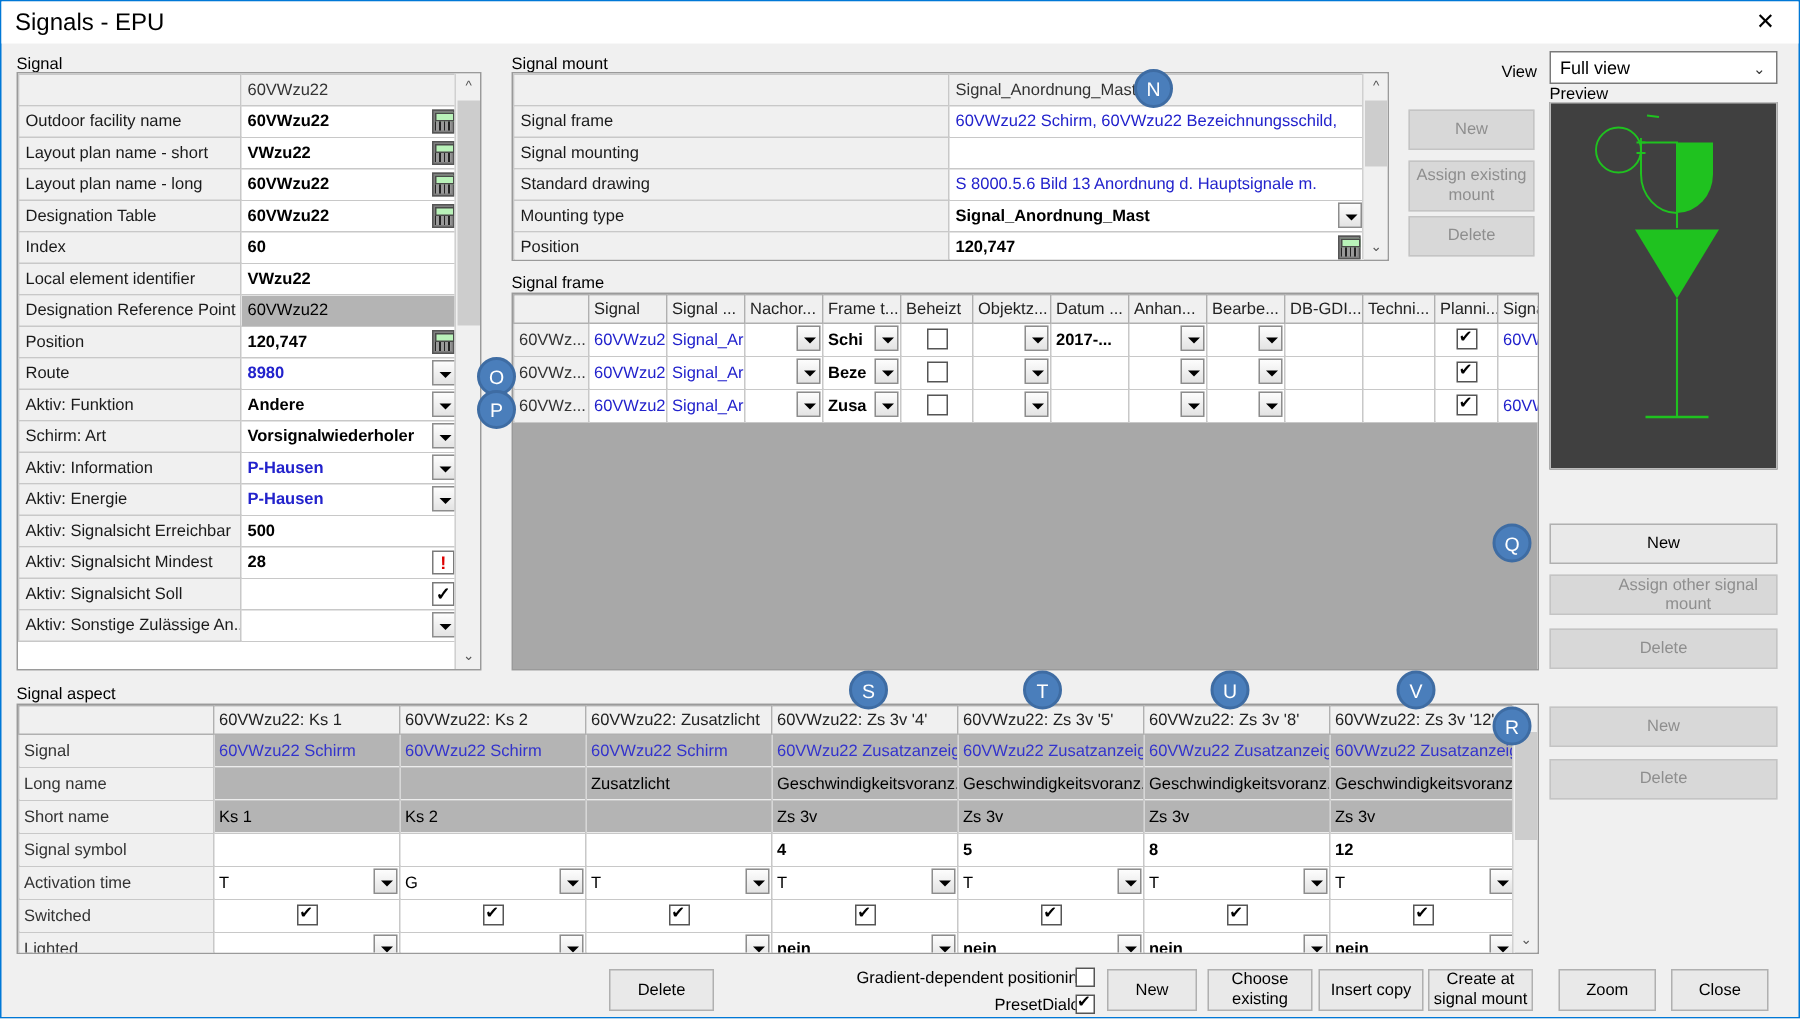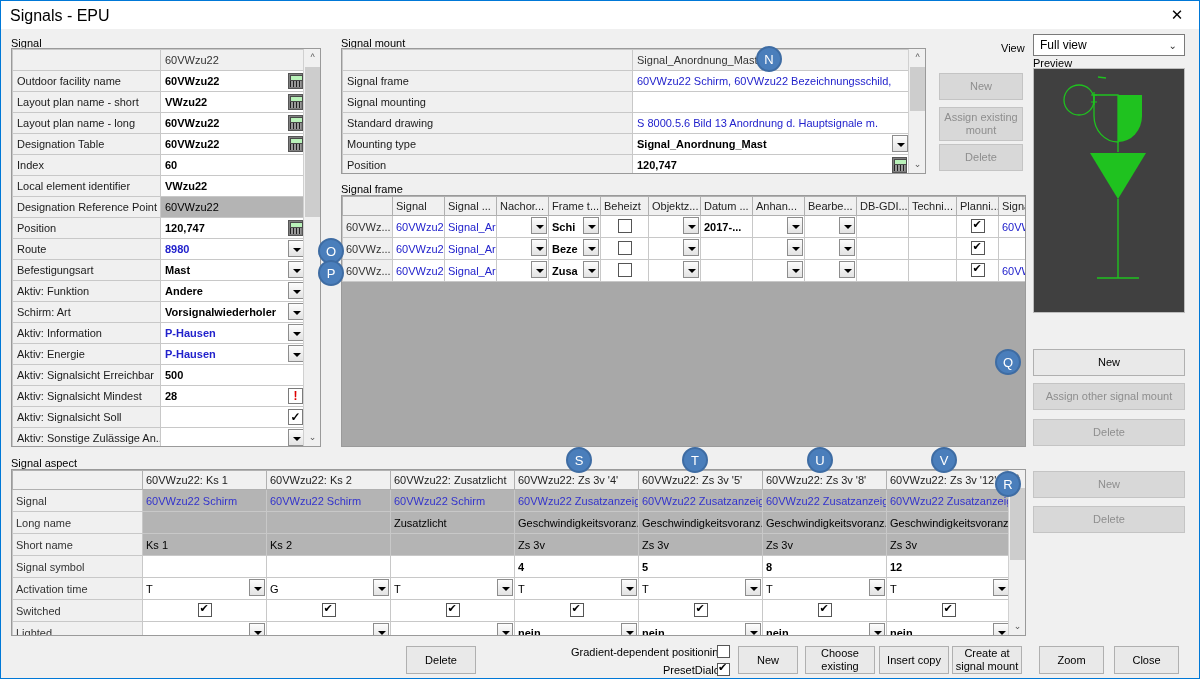--- a/index.html
+++ b/index.html
@@ -217,24 +217,20 @@
               <td class="lbl">Designation Reference Point</td>
               <td class="val gray"><span>60VWzu22</span></td>
             </tr>
             <tr>
               <td class="lbl">Position</td>
               <td class="val"><span>120,747</span><span class="calcicon"></span></td>
             </tr>
             <tr>
               <td class="lbl">Route</td>
               <td class="val bluebold"><span>8980</span><span class="ddbtn"></span></td>
-            </tr>
-            <tr>
-              <td class="lbl">Befestigungsart</td>
-              <td class="val"><span>Mast</span><span class="ddbtn"></span></td>
             </tr>
             <tr>
               <td class="lbl">Aktiv: Funktion</td>
               <td class="val"><span>Andere</span><span class="ddbtn"></span></td>
             </tr>
             <tr>
               <td class="lbl">Schirm: Art</td>
               <td class="val"><span>Vorsignalwiederholer</span><span class="ddbtn"></span></td>
             </tr>
             <tr>
@@ -411,21 +407,21 @@
               </td>
               <td class="b"><span>60VWzu2</span></td>
             </tr>
           </tbody>
         </table>
       </div>
     <div class="grayfill" id="frame-gray" style="left: 0px; top: 86px; width: 683px; height: 164px;"></div>
   </div>
 
   <div class="btn plain" style="left:1032px; top:348px; width:152px; height:27px;">New</div>
-  <div class="btn disabled" style="left:1032px; top:382px; width:152px; height:27px;">Assign other signal mount</div>
+  <div class="btn disabled" style="left:1032px; top:382px; width:152px; height:27px;padding-left:33px;">Assign other signal mount</div>
   <div class="btn disabled" style="left:1032px; top:418px; width:152px; height:27px;">Delete</div>
 
   <div class="grouplabel" style="left:10px; top:456px;">Signal aspect</div>
   <div class="panel" id="aspect-panel" style="left:10px; top:468px; width:1015px; height:167px;padding-left:27px;">
     <div id="aspect-grid-host" style="position:absolute;left:0;top:0;width:998px;height:100%;overflow:hidden;">
         <table class="dt" style="width:998px">
           <colgroup>
             <col style="width:130px">
             <col style="width:124px">
             <col style="width:124px">

